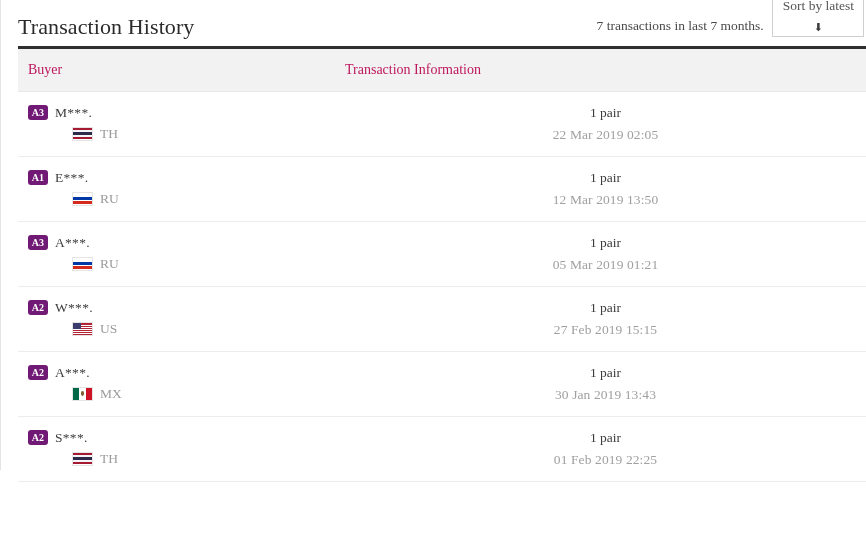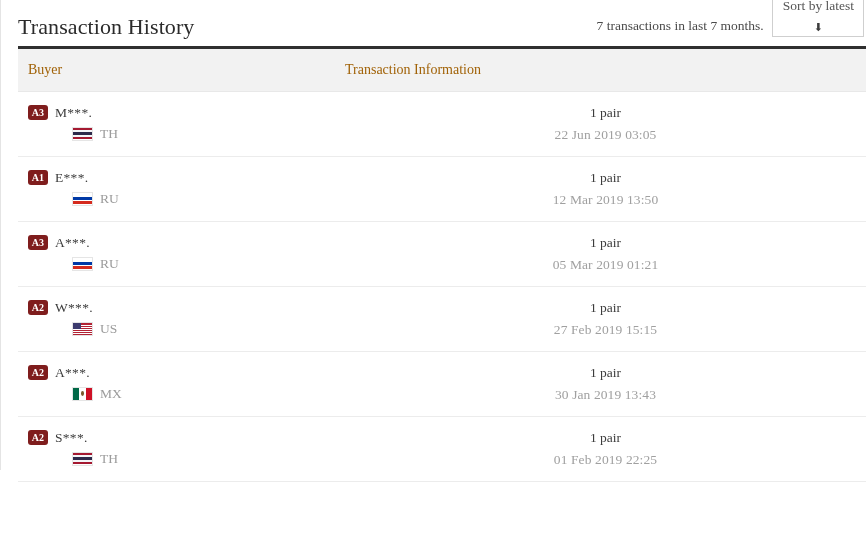--- a/index.html
+++ b/index.html
@@ -100,21 +100,21 @@
     width: 848px;
     margin-left: 18px;
     table-layout: fixed;
   }
 
   table.txn-table thead th {
     background: #f2f2f2;
     text-align: left;
     font-size: 14px;
     font-weight: 400;
-    color: #a16207;
+    color: #be185d;
     padding: 13px 0 13px 10px;
     border-bottom: 1px solid #e8e8e8;
   }
   th.col-buyer { width: 317px; }
   th.col-info  { width: 531px; padding-left: 8px; margin-top: 35px; }
 
   table.txn-table tbody td {
     border-bottom: 1px solid #ececec;
     padding: 12px 0 13px 10px;
     vertical-align: top;
@@ -132,21 +132,21 @@
   .buyer-line + .buyer-line { margin-top: 4px; margin-left: 44px; }
 
   .rating-badge {
     display: inline-flex;
     align-items: center;
     justify-content: center;
     min-width: 20px;
     height: 15px;
     padding: 0 3px;
     border-radius: 3px;
-    background: #7f1d1d;
+    background: #701a75;
     color: #ffffff;
     font-size: 10px;
     font-weight: 700;
     line-height: 15px;
     letter-spacing: 0.2px;
   }
 
   .buyer-name {
     font-size: 13.5px;
     color: #3c3c3c;
@@ -254,21 +254,21 @@
                 <i class="s2"></i>
                 <i class="s3"></i>
                 <i class="s4"></i>
                 <i class="s5"></i>
               </span>
         <span class="country-code">TH</span>
       </div>
     </td>
     <td class="cell-info">
       <div class="info-qty">1 pair</div>
-      <div class="info-date">22 Jun 2019 03:05</div>
+      <div class="info-date">22 Mar 2019 02:05</div>
     </td>
   </tr>
 
 
   <tr>
     <td class="cell-buyer">
       <div class="buyer-line">
         <span class="rating-badge">A1</span>
         <span class="buyer-name">E***.</span>
       </div>

